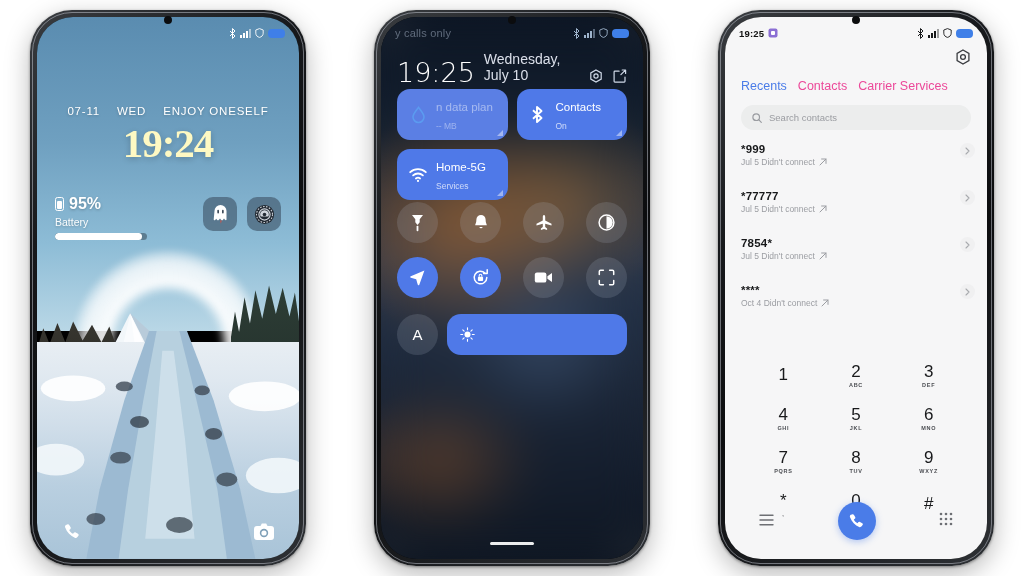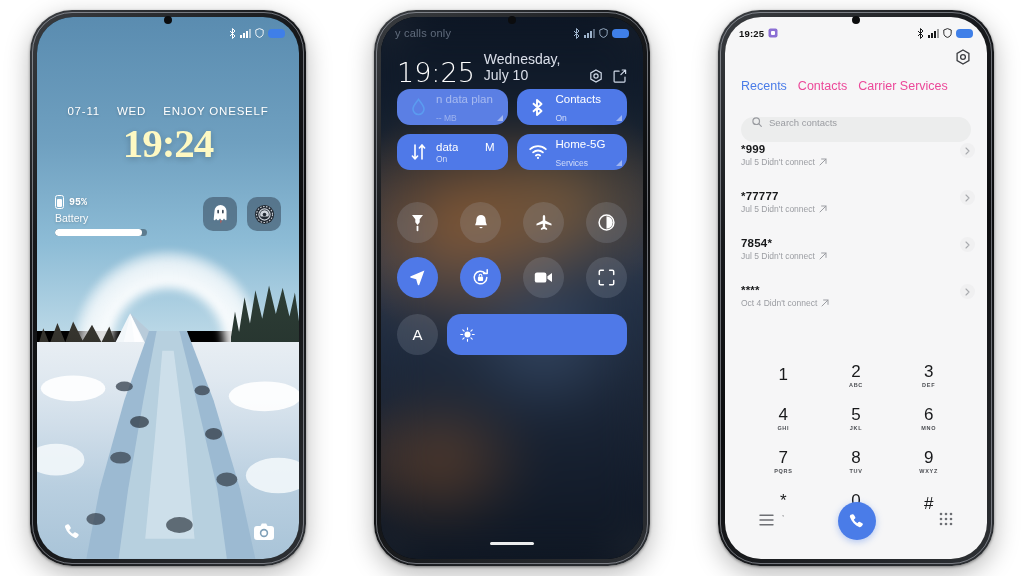--- a/index.html
+++ b/index.html
@@ -82,21 +82,21 @@
     font-family:Liberation Serif, serif;
   }
   .lock-widgets{
     position:absolute; top:178px; left:18px; right:18px;
     display:flex; align-items:flex-start; justify-content:space-between;
   }
   .batt-widget{ color:#fff; text-shadow:0 1px 3px rgba(0,0,0,.25); }
   .batt-top{ display:flex; align-items:center; gap:5px; }
   .batt-glyph{ width:9px; height:14px; border:1.6px solid #fff; border-radius:2.5px; position:relative; }
   .batt-glyph::after{ content:""; position:absolute; left:1px; right:1px; bottom:1px; top:3px; background:#fff; border-radius:1px; }
-  .batt-pct{ font-size:10px; font-weight:700;font-family:Liberation Mono, monospace; }
+  .batt-pct{ font-size:16px; font-weight:700; }
   .batt-label{ font-size:10.5px; margin-top:3px; opacity:.95; }
   .batt-bar{ margin-top:5px; width:92px; height:7px; border-radius:4px; background:rgba(30,40,50,.42); overflow:hidden; }
   .batt-bar i{ display:block; height:100%; width:95%; background:#fff; border-radius:4px; }
   .shortcuts{ display:flex; gap:10px; margin-top:2px; }
   .shortcut{ width:34px; height:34px; border-radius:10px; display:flex; align-items:center; justify-content:center;
              background:rgba(62,82,102,.62); backdrop-filter:blur(3px); }
   .bottom-actions{
     position:absolute; bottom:14px; left:0; right:0; padding:0 22px;
     display:flex; justify-content:space-between; align-items:center;
   }
@@ -120,21 +120,21 @@
     display:flex; align-items:flex-end; gap:9px; z-index:12;
   }
   .cc-clock{ color:#fff; font-size:27px; font-weight:300; letter-spacing:0px; line-height:1;
              font-family:"DejaVu Sans", sans-serif; }
   .cc-date{ color:rgba(235,240,250,.92); font-size:14px; padding-bottom:3px; flex:1; }
   .cc-head-icons{ display:flex; gap:10px; padding-bottom:3px; }
 
   .cc-tiles{ position:absolute; top:72px; left:16px; right:16px; display:grid;
              grid-template-columns:1fr 1fr; gap:9px; z-index:12; }
   .tile{
-    position:relative; height:36px; border-radius:13px; background:#4f79e8;
+    position:relative; height:51px; border-radius:13px; background:#4f79e8;
     display:flex; align-items:center; gap:8px; padding:0 11px; overflow:hidden;
   }
   .tile.dim{ background:#5b7fe4; }
   .tile-ico{ width:20px; display:flex; align-items:center; justify-content:center; flex:0 0 20px; }
   .tile-txt{ min-width:0; flex:1; }
   .tile-t{ color:#fff; font-size:11.5px; font-weight:500; white-space:nowrap; overflow:hidden; text-overflow:clip; }
   .tile-t.faded{ color:rgba(255,255,255,.45); }
   .tile-s{ color:rgba(255,255,255,.72); font-size:8.5px; margin-top:1px; white-space:nowrap; }
   .tile-s.faded{ color:rgba(255,255,255,.4); }
   .tile-corner{
@@ -158,21 +158,21 @@
 
   
   .dial-bg{ position:absolute; inset:0; background:#f6f6f7; }
   .d-status{ color:#111; }
   .gear-tr{ position:absolute; top:32px; right:16px; z-index:12; }
   .d-tabs{ position:absolute; top:62px; left:16px; right:14px; display:flex; gap:11px; align-items:baseline; z-index:12; }
   .d-tab{ font-size:12.5px; color:#ec4899; white-space:nowrap; }
   .d-tab.active{ color:#4a7ce8; }
   .d-search{
     position:absolute; top:88px; left:16px; right:16px; height:25px; border-radius:13px;
-    background:#eceded; display:flex; align-items:flex-start; gap:7px; padding:0 11px; z-index:12;margin-top:12px;
+    background:#eceded; display:flex; align-items:center; gap:7px; padding:0 11px; z-index:12;
   }
   .d-search span{ font-size:9.5px; color:#9a9ca1; }
   .d-list{ position:absolute; top:126px; left:16px; right:12px; z-index:12; }
   .d-item{ display:flex; align-items:flex-start; justify-content:space-between; height:47px; }
   .d-num{ font-size:11.5px; color:#17181a; font-weight:700; letter-spacing:.2px; }
   .d-sub{ font-size:8.5px; color:#9b9da2; margin-top:2px; display:flex; align-items:center; gap:4px; }
   .chev{ width:15px; height:15px; border-radius:50%; background:#f0f0f1; display:flex; align-items:center; justify-content:center; }
 
   .keypad{ position:absolute; top:338px; left:22px; right:22px; z-index:12;
            display:grid; grid-template-columns:repeat(3,1fr); row-gap:3px; }
@@ -367,34 +367,20 @@
                 <path d="M2 5.2 10.5 13 6 17V2l4.5 4L2 13.8" stroke="#fff" stroke-width="1.9" fill="none" stroke-linejoin="round"></path>
               </svg>
           </span>
           <span class="tile-txt">
             <span class="tile-t">Contacts</span>
             <span class="tile-s">On</span>
           </span>
           <span class="tile-corner"></span>
         </div>
 
-        <div class="tile">
-          <span class="tile-ico">
-            <svg width="15" height="18" viewBox="0 0 15 18">
-                <path d="M4 2v14M4 16l-2.6-3M4 16l2.6-3M11 16V2M11 2 8.4 5M11 2l2.6 3" stroke="#fff" stroke-width="1.6" fill="none" stroke-linecap="round" stroke-linejoin="round"></path>
-              </svg>
-          </span>
-          <span class="tile-txt" style="display:flex;flex-direction:column;">
-            <span style="display:flex;justify-content:space-between;align-items:baseline;">
-              <span class="tile-t">data</span>
-              <span class="tile-t" style="padding-right:2px;">M</span>
-            </span>
-            <span class="tile-s">On</span>
-          </span>
-        </div>
 
         <div class="tile">
           <span class="tile-ico">
             <svg width="18" height="14" viewBox="0 0 18 14">
                 <path d="M1.2 4.2a11.5 11.5 0 0 1 15.6 0" stroke="#fff" stroke-width="1.8" fill="none" stroke-linecap="round"></path>
                 <path d="M4.1 7.4a7.3 7.3 0 0 1 9.8 0" stroke="#fff" stroke-width="1.8" fill="none" stroke-linecap="round"></path>
                 <path d="M6.9 10.5a3.4 3.4 0 0 1 4.2 0" stroke="#fff" stroke-width="1.8" fill="none" stroke-linecap="round"></path>
                 <circle cx="9" cy="12.9" r="1.1" fill="#fff"></circle>
               </svg>
           </span>

